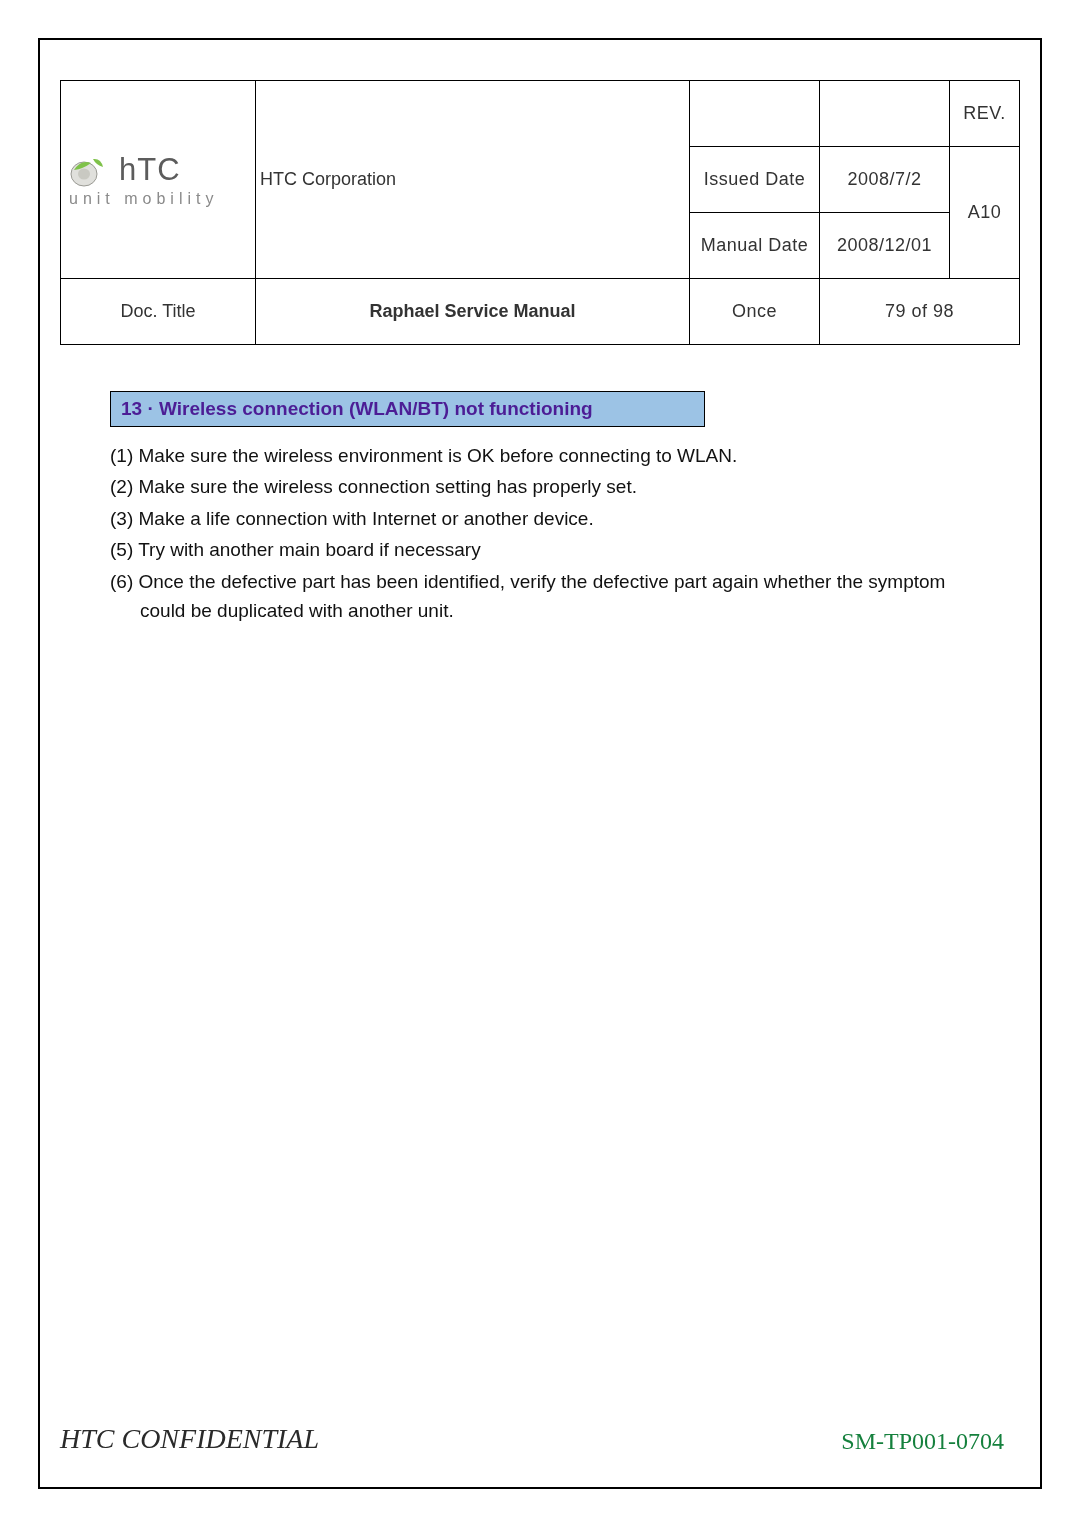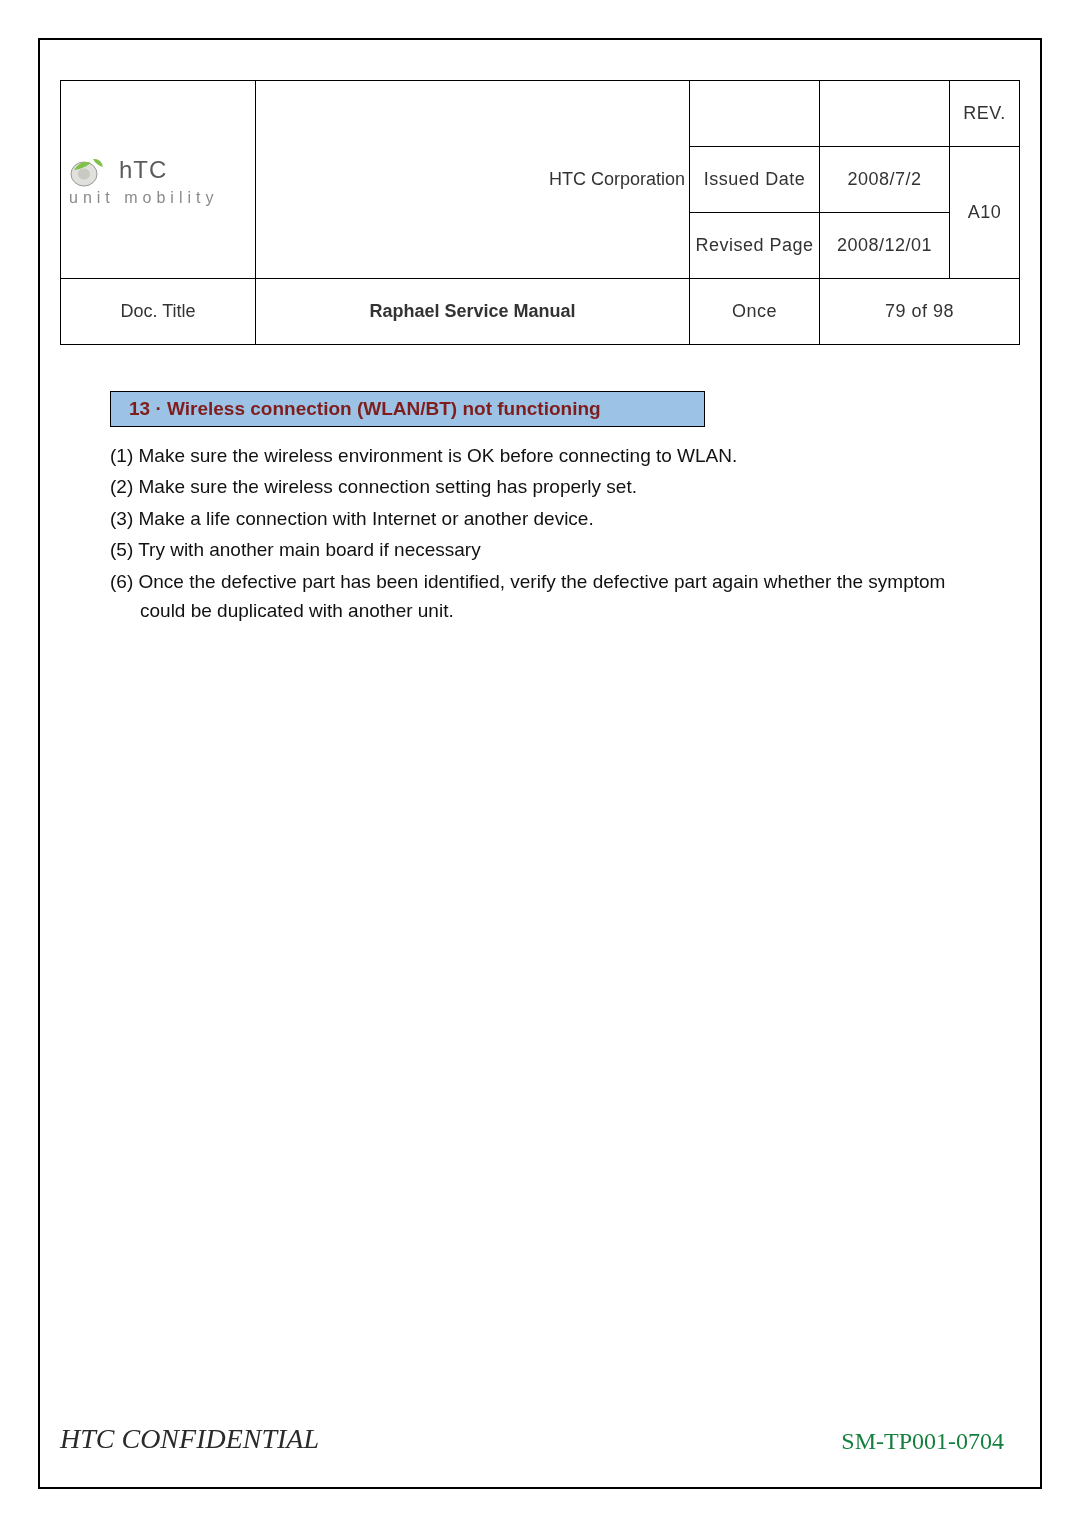--- a/index.html
+++ b/index.html
@@ -40,31 +40,31 @@
     gap: 2px;
   }
   .logo-top {
     display: flex;
     align-items: center;
     gap: 6px;
   }
   .htc-letters {
     font-family: Arial, sans-serif;
     font-weight: 400;
-    font-size: 24px;
+    font-size: 31px;
     letter-spacing: 1px;
     color: #5c5c5c;
   }
   .smart-mob {
     font-size: 16px;
     letter-spacing: 5px;
     color: #8a8a8a;
   }
   .company-cell {
-    text-align: right;
+    text-align: left;
     font-size: 28px;
     color: #333;
     padding: 4px;
   }
   .small-cell {
     text-align: center;
     font-size: 17px;
     padding: 22px 4px;
     letter-spacing: 0.5px;
   }
@@ -79,25 +79,25 @@
     font-size: 20px;
     font-weight: bold;
     padding: 6px 4px;
   }
   .content {
     padding: 46px 50px 0 50px;
   }
   .section-header {
     background: #9cc3e5;
     border: 1px solid #000;
-    padding: 6px 18px;
+    padding: 6px 10px;
     font-weight: bold;
     font-size: 19px;
     width: 595px;
-    color: #7f1d1d;
+    color: #4c1d95;
   }
   .steps {
     padding: 14px 0 0 0;
   }
   .step {
     font-size: 19px;
     color: #111;
     line-height: 1.55;
     padding-left: 30px;
     text-indent: -30px;
@@ -160,21 +160,21 @@
         <td class="small-cell"></td>
         <td class="small-cell"></td>
         <td class="small-cell">REV.</td>
       </tr>
       <tr>
         <td class="small-cell">Issued Date</td>
         <td class="small-cell">2008/7/2</td>
         <td class="small-cell" rowspan="2">A10</td>
       </tr>
       <tr>
-        <td class="small-cell">Revised Page</td>
+        <td class="small-cell">Manual Date</td>
         <td class="small-cell">2008/12/01</td>
       </tr>
       <tr>
         <td class="doc-title-label">Doc. Title</td>
         <td class="doc-title-value">Raphael Service Manual</td>
         <td class="small-cell">Once</td>
         <td class="small-cell" colspan="2">79  of  98</td>
       </tr>
     </tbody>
       </table>

